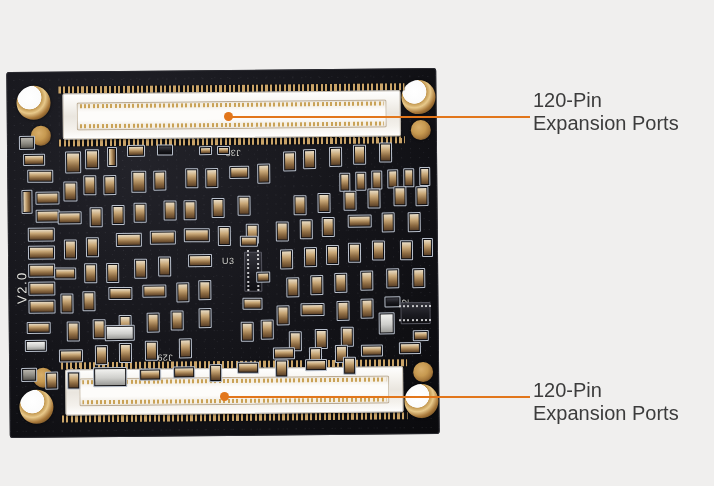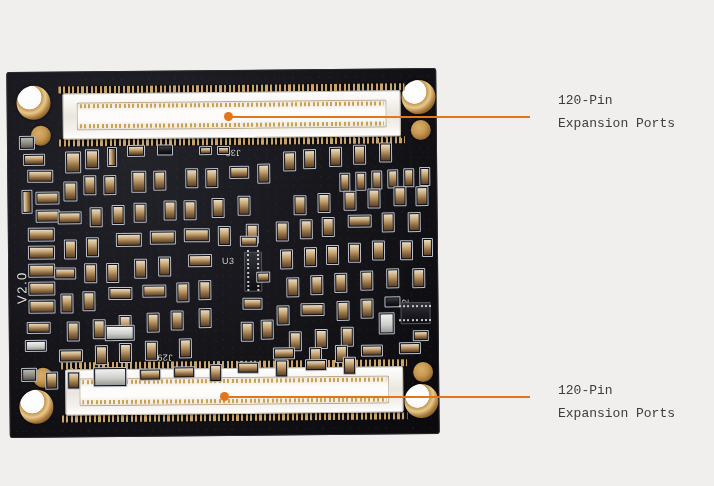--- a/index.html
+++ b/index.html
@@ -225,25 +225,24 @@
     background: #e2761b;
   }
   .leader {
     position: absolute;
     height: 1.5px;
     background: #e2761b;
   }
   .callout-text {
     position: absolute;
     color: #3c3c3c;
-    font-family: Liberation Mono, monospace;
-    font-size: 13px;
+    font-family: Liberation Sans, sans-serif;
+    font-size: 20px;
     line-height: 23px;
     white-space: nowrap;
-    margin-left: 25px;
   }
   .callout-text span { display: block; }
 </style>
 </head>
 <body>
 
 <div id="stage">
 
   <div class="board-wrap">
     <div class="board">

